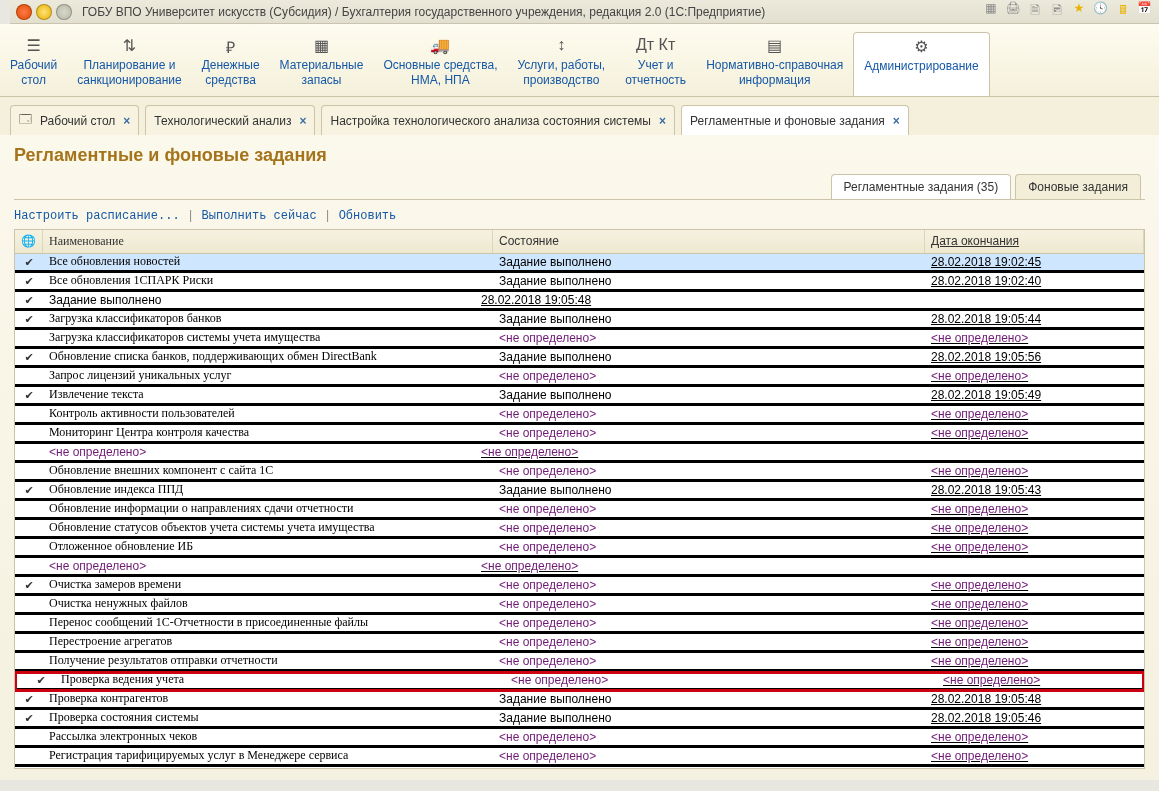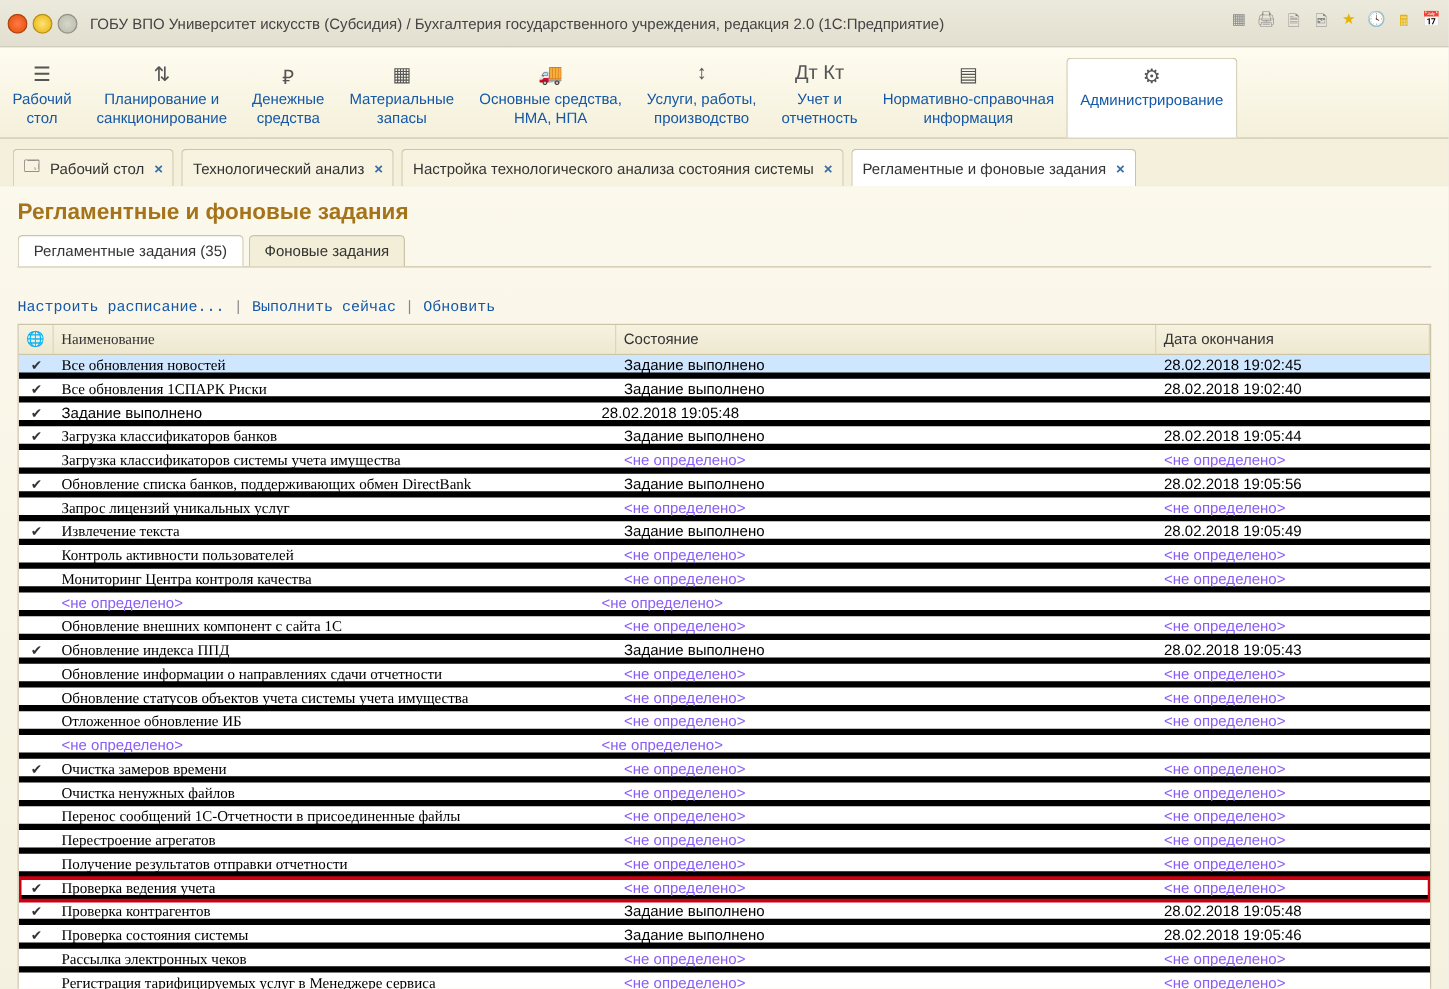--- a/index.html
+++ b/index.html
@@ -1,19 +1,19 @@
 <!DOCTYPE html>
 <html><head>
 <meta charset="utf-8">
 <style>
 * { box-sizing: border-box; margin: 0; padding: 0; font-family: Arial, sans-serif; font-size: 12px; }
 body { background: #e8e8e0; width: 1159px; height: 791px; overflow: hidden; }
 
 
-.title-bar { height: 38px; background: linear-gradient(#eceadc, #e2dfd0); display: flex; align-items: center; padding: 0 6px; border-bottom: 1px solid #c8c4b0; font-size: 11px; color: #444; }
+.title-bar { height: 24px; background: linear-gradient(#eceadc, #e2dfd0); display: flex; align-items: center; padding: 0 6px; border-bottom: 1px solid #c8c4b0; font-size: 11px; color: #444; margin-left: 10px; }
 .wbtn { width: 16px; height: 16px; border-radius: 50%; margin-right: 4px; border: 1px solid rgba(0,0,0,.25); }
 .wclose { background: radial-gradient(#ff7b4a, #e24a00); }
 .wmin { background: radial-gradient(#ffe27a, #e8b200); }
 .wmax { background: radial-gradient(#d8d8c8, #b8b8a8); }
 .title-bar .ttl { margin-left: 6px; flex: 1; }
 .title-icons { display: flex; gap: 6px; color: #888; }
 .title-icons span { width: 16px; text-align: center; }
 
 
 .ribbon { background: linear-gradient(#fefcf0, #f4f0db); border-bottom: 1px solid #cbc4a9; display: flex; padding: 8px 0 0; }
@@ -26,44 +26,44 @@
 .wtabs { display: flex; padding: 8px 10px 0 10px; gap: 6px; background: #f4f0db; }
 .wtab { display: flex; align-items: center; gap: 8px; padding: 4px 8px; border: 1px solid #cbc4a9; border-bottom: none; border-radius: 4px 4px 0 0; background: #f7f3e0; font-size: 11px; color: #333; cursor: pointer; }
 .wtab.active { background: #fff; }
 .wtab .x { color: #3a6ea5; font-weight: bold; cursor: pointer; }
 
 
 .content { background: linear-gradient(#fbf8ec, #f5f1e0); padding: 10px 14px; height: calc(791px - 24px - 88px - 34px); overflow: hidden; }
 .page-title { color: #a5741a; font-size: 18px; font-weight: bold; margin-bottom: 8px; }
 
 
-.subtabs { display: flex; border-bottom: 1px solid #cbc4a9; margin-bottom: 24px; }
+.subtabs { display: flex; border-bottom: 1px solid #cbc4a9; margin-bottom: 8px; justify-content: flex-end; }
 .subtab { padding: 5px 12px; border: 1px solid #cbc4a9; border-bottom: none; border-radius: 4px 4px 0 0; background: #f2eed8; margin-right: 4px; cursor: pointer; font-size: 12px; color: #333; }
 .subtab.active { background: #fff; }
 
 
 .tbar { margin-bottom: 6px; color: #1558a6; font-size: 12px; }
 .tbar span { cursor: pointer; font-family: Liberation Mono, monospace; }
 .tbar .sep { color: #888; margin: 0 4px; }
 
 
 .tblwrap { border: 1px solid #cbc4a9; background: #fff; height: 540px; overflow: hidden; }
 .hdr { display: flex; background: linear-gradient(#f6f2e0, #eee8d0); border-bottom: 1px solid #cbc4a9; font-size: 12px; color: #333; }
 .hdr > div { padding: 4px 6px; border-right: 1px solid #dcd5ba; }
 .c-chk { width: 28px; text-align: center; }
 .c-name { width: 450px; font-family: Liberation Serif, serif; }
 .c-state { width: 432px; }
-.c-date { flex: 1; }
+.c-date { flex: 1; text-decoration: underline; }
 
 .rows { height: 516px; overflow-y: auto; }
-.row { display: flex; border-bottom: 5px solid #000000; height: 19px; align-items: flex-start; font-size: 12px; }
+.row { display: flex; border-bottom: 3px solid #000000; height: 19px; align-items: flex-end; font-size: 12px; }
 .row > div { padding: 1px 6px; overflow: hidden; white-space: nowrap; }
 .row.sel { background: #cfe6ff; }
-.row.hl { outline: 3px solid #cc0010; outline-offset: -2px; position: relative; z-index: 2; }
-.und { color: #8b5cf6; }
+.row.hl { outline: 3px solid #cc0010; outline-offset: -2px; position: relative; z-index: 2; padding-left: 12px; }
+.und { color: #701a75; }
 .chk { width: 28px; text-align: center; color: #333; }
 .chevron::before { content: "✔"; font-size: 11px; }
 .icoglobe { color: #3a6ea5; font-size: 12px; }
 </style>
 </head>
 <body>
 
 <div class="title-bar">
   <span class="wbtn wclose"></span>
   <span class="wbtn wmin"></span>

